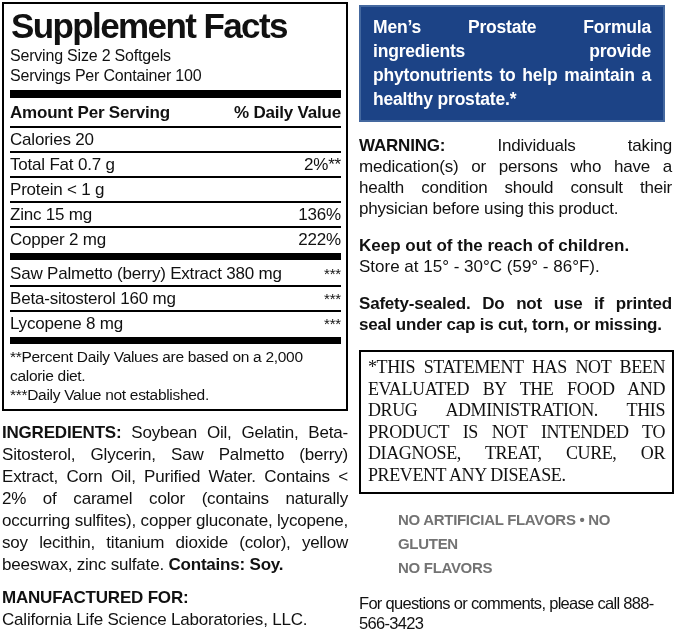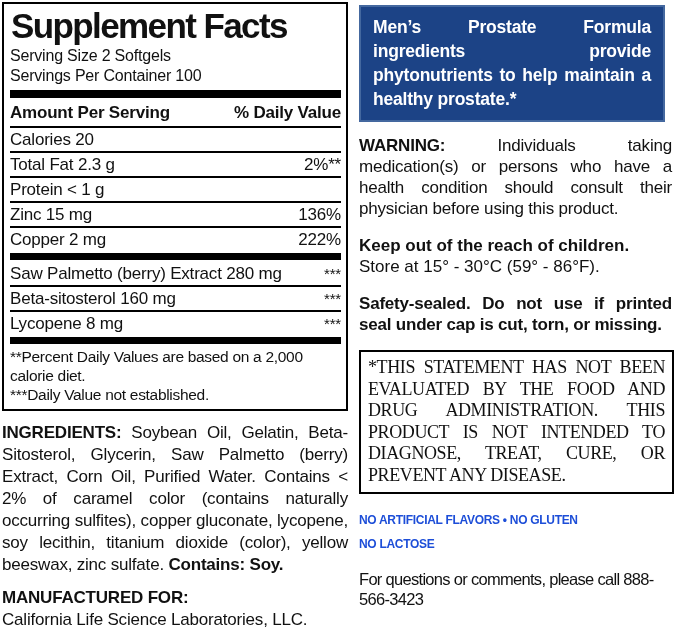--- a/index.html
+++ b/index.html
@@ -78,25 +78,26 @@
     padding: 5px 7px 6px;
     font-size: 18px;
     line-height: 21.5px;
     letter-spacing: -0.4px;
     text-align: justify;
     width: 315px;
     font-family: Liberation Serif, serif;
   }
   .no-claims {
     margin-top: 14px;
-    color: #1d4ed8;
+    color: #737373;
     font-weight: bold;
-    font-size: 12px;
+    font-size: 15px;
     line-height: 24px;
     letter-spacing: -0.3px;
+    margin-left: 39px;
   }
   .questions { margin-top: 13px; font-size: 16.5px; letter-spacing: -0.7px; line-height: 20px; }
 </style>
 </head>
 <body>
 
 <div class="page">
 
   <div class="col-left">
 
@@ -110,40 +111,40 @@
       <div class="sf-row hdr sep">
         <span>Amount Per Serving</span>
         <span>% Daily Value</span>
       </div>
 
       <div class="sf-row sep">
         <span>Calories 20</span>
         <span class="val"></span>
       </div>
       <div class="sf-row sep">
-        <span>Total Fat 2.3 g</span>
+        <span>Total Fat 0.7 g</span>
         <span class="val">2%**</span>
       </div>
       <div class="sf-row sep">
         <span>Protein &lt; 1 g</span>
         <span class="val"></span>
       </div>
       <div class="sf-row sep">
         <span>Zinc 15 mg</span>
         <span class="val">136%</span>
       </div>
       <div class="sf-row">
         <span>Copper 2 mg</span>
         <span class="val">222%</span>
       </div>
 
       <div class="bar mid"></div>
 
       <div class="sf-row sep">
-        <span>Saw Palmetto (berry) Extract 280 mg</span>
+        <span>Saw Palmetto (berry) Extract 380 mg</span>
         <span class="val stars">***</span>
       </div>
       <div class="sf-row sep">
         <span>Beta-sitosterol 160 mg</span>
         <span class="val stars">***</span>
       </div>
       <div class="sf-row">
         <span>Lycopene 8 mg</span>
         <span class="val stars">***</span>
       </div>
@@ -172,20 +173,20 @@
 
     <div class="keepout">Keep out of the reach of children.</div>
     <div class="store">Store at 15° - 30°C (59° - 86°F).</div>
 
     <p class="r-para safety">Safety-sealed.  Do not use if printed seal under cap is cut, torn, or missing.</p>
 
     <div class="fda-box">*THIS STATEMENT HAS NOT BEEN EVALUATED BY THE FOOD AND DRUG ADMINISTRATION. THIS  PRODUCT  IS NOT INTENDED TO DIAGNOSE, TREAT, CURE, OR PREVENT ANY DISEASE.</div>
 
     <div class="no-claims">
       <div>NO ARTIFICIAL FLAVORS • NO GLUTEN</div>
-      <div>NO LACTOSE</div>
+      <div>NO FLAVORS</div>
     </div>
 
     <div class="questions">For questions or comments, please call 888-566-3423</div>
 
   </div>
 
 </div>
 
 </body></html>

